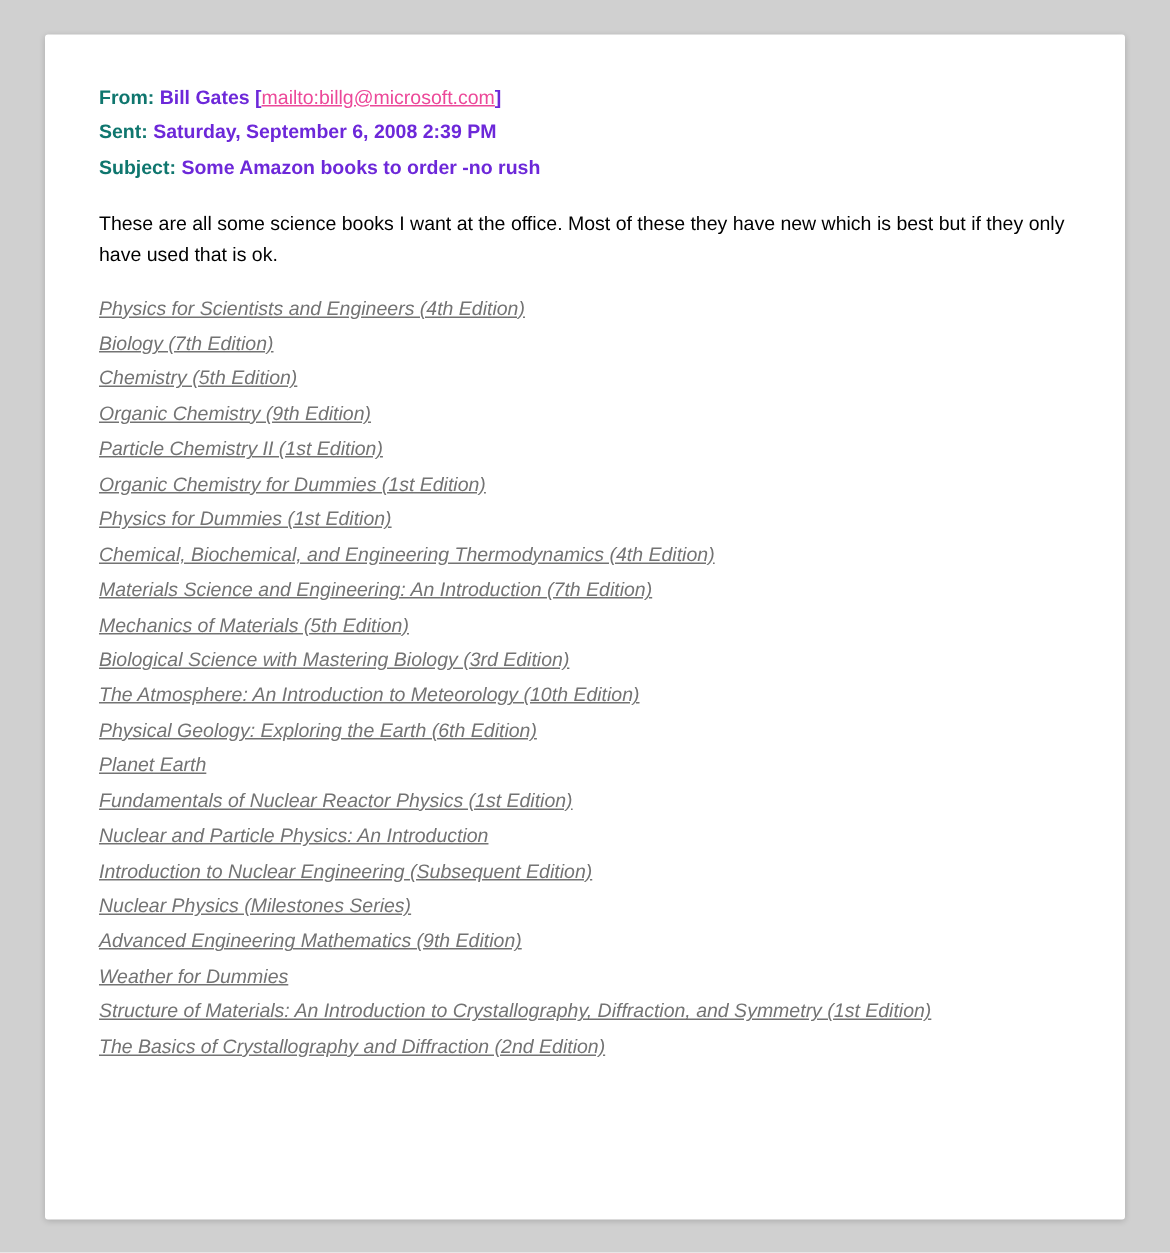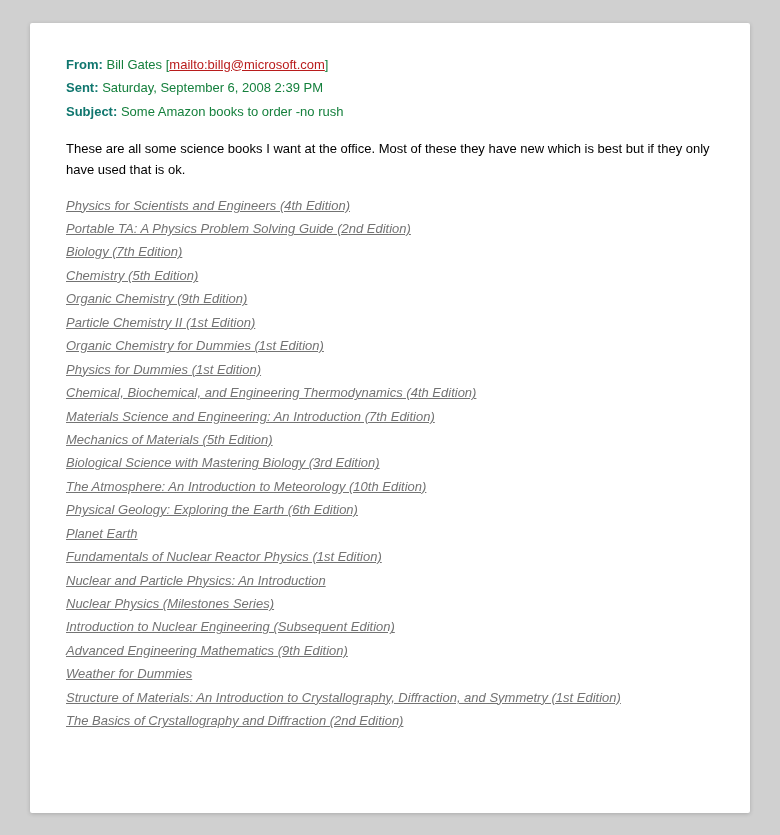--- a/index.html
+++ b/index.html
@@ -36,26 +36,26 @@
       line-height: 1.5;
       font-size: 13px;
     }
 
     .header-label {
       font-weight: bold;
       color: #0f766e;
     }
 
     .header-value {
-      font-weight: normal;
-      color: #15803d;
+      font-weight: bold;
+      color: #6d28d9;
     }
 
     .header-link {
-      color: #b91c1c;
+      color: #ec4899;
       text-decoration: underline;
     }
 
     .redacted {
       display: inline-block;
       background: #aaa;
       width: 130px;
       height: 12px;
       vertical-align: middle;
       border-radius: 1px;
@@ -108,37 +108,36 @@
     <div class="header-row">
       <span class="header-label">Subject:</span>
       <span class="header-value">Some Amazon books to order -no rush</span>
     </div>
   </div>
 
   <div class="email-body">
     <p class="body-intro">These are all some science books I want at the office. Most of these they have new which is best but if they only have used that is ok.</p>
     <ul class="book-list">
     <li><a class="book-link" href="#">Physics for Scientists and Engineers (4th Edition)</a></li>
-        <li><a class="book-link" href="#">Portable TA: A Physics Problem Solving Guide (2nd Edition)</a></li>
         <li><a class="book-link" href="#">Biology (7th Edition)</a></li>
         <li><a class="book-link" href="#">Chemistry (5th Edition)</a></li>
         <li><a class="book-link" href="#">Organic Chemistry (9th Edition)</a></li>
         <li><a class="book-link" href="#">Particle Chemistry II (1st Edition)</a></li>
         <li><a class="book-link" href="#">Organic Chemistry for Dummies (1st Edition)</a></li>
         <li><a class="book-link" href="#">Physics for Dummies (1st Edition)</a></li>
         <li><a class="book-link" href="#">Chemical, Biochemical, and Engineering Thermodynamics (4th Edition)</a></li>
         <li><a class="book-link" href="#">Materials Science and Engineering: An Introduction (7th Edition)</a></li>
         <li><a class="book-link" href="#">Mechanics of Materials (5th Edition)</a></li>
         <li><a class="book-link" href="#">Biological Science with Mastering Biology (3rd Edition)</a></li>
         <li><a class="book-link" href="#">The Atmosphere: An Introduction to Meteorology (10th Edition)</a></li>
         <li><a class="book-link" href="#">Physical Geology: Exploring the Earth (6th Edition)</a></li>
         <li><a class="book-link" href="#">Planet Earth</a></li>
         <li><a class="book-link" href="#">Fundamentals of Nuclear Reactor Physics (1st Edition)</a></li>
         <li><a class="book-link" href="#">Nuclear and Particle Physics: An Introduction</a></li>
+        <li><a class="book-link" href="#">Introduction to Nuclear Engineering (Subsequent Edition)</a></li>
         <li><a class="book-link" href="#">Nuclear Physics (Milestones Series)</a></li>
-        <li><a class="book-link" href="#">Introduction to Nuclear Engineering (Subsequent Edition)</a></li>
         <li><a class="book-link" href="#">Advanced Engineering Mathematics (9th Edition)</a></li>
         <li><a class="book-link" href="#">Weather for Dummies</a></li>
         <li><a class="book-link" href="#">Structure of Materials: An Introduction to Crystallography, Diffraction, and Symmetry (1st Edition)</a></li>
         <li><a class="book-link" href="#">The Basics of Crystallography and Diffraction (2nd Edition)</a></li>
       </ul>
   </div>
 </div>
 
 </body></html>

